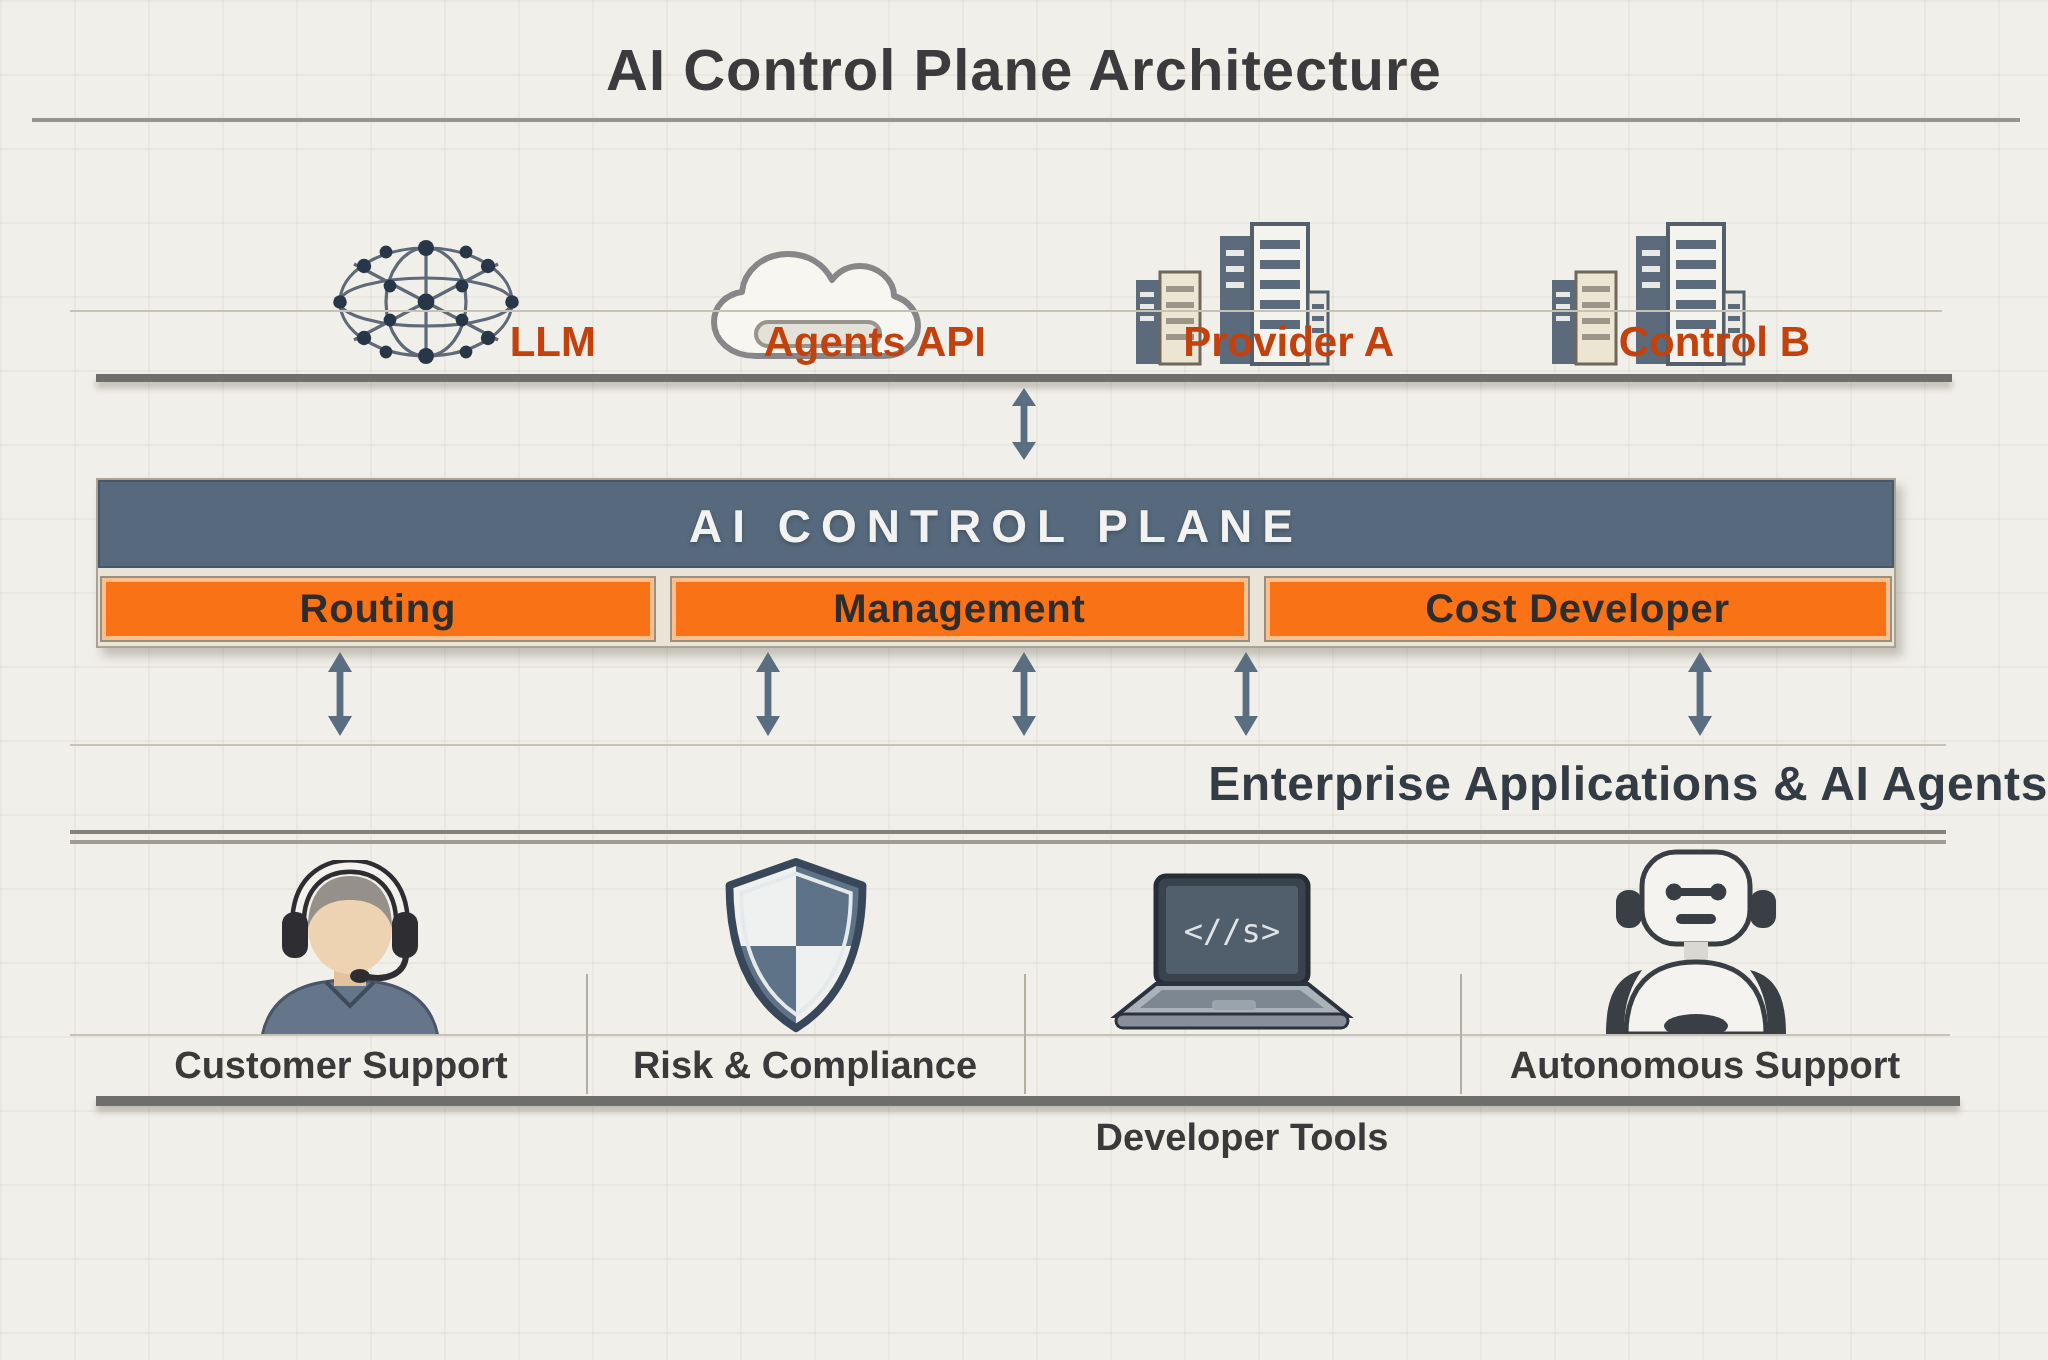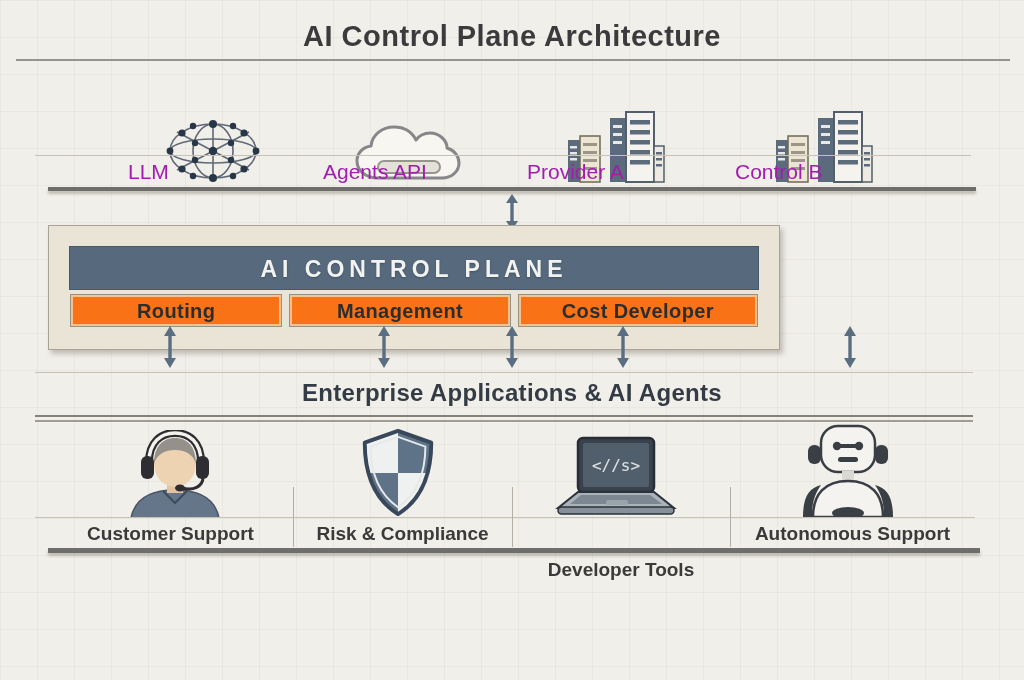--- a/index.html
+++ b/index.html
@@ -15,47 +15,47 @@
   }
   .abs{position:absolute;}
   .page-title{
     top:20px;left:0;width:1024px;text-align:center;
     font-size:29px;font-weight:700;letter-spacing:.5px;color:#3b3b3e;
   }
   .title-underline{top:59px;left:16px;width:994px;height:2px;background:#96948f;}
 
   
   .top-col{top:86px;height:100px;display:flex;align-items:flex-end;justify-content:center;}
-  .top-label{top:158px;height:28px;line-height:28px;text-align:left;
-    font-size:21px;font-weight:400;color:#a21caf;}
+  .top-label{top:158px;height:28px;line-height:28px;text-align:right;
+    font-size:21px;font-weight:700;color:#c2410c;}
   .thin-line{height:1px;background:#c6c2b6;}
   .thick-line{background:#6e6e6c;box-shadow:0 3px 3px rgba(115,110,98,.4);}
 
   
   .cp-block{
-    left:48px;top:225px;width:732px;box-sizing:border-box;
-    background:#e9e4d6;border:1px solid #aaa395;padding:20px;
+    left:48px;top:239px;width:900px;box-sizing:border-box;
+    background:#e9e4d6;border:1px solid #aaa395;padding:0;
     box-shadow:3px 4px 5px rgba(100,95,80,.35);
   }
   .cp-bar{
     height:44px;line-height:44px;background:#576a7d;border:1px solid #46586a;
     text-align:center;color:#f2f3f1;font-size:23px;font-weight:700;
     letter-spacing:5px;text-shadow:0 1px 2px rgba(30,40,50,.4);box-sizing:border-box;
   }
   .cp-modules{display:flex;gap:7px;padding:4px 1px 2px 1px;}
   .cp-module{
     height:33px;line-height:33px;text-align:center;box-sizing:border-box;
     background:#f97316;border:1px solid #97917f;
     box-shadow:inset 0 0 0 2px rgba(255,253,245,.55);
     font-size:20px;font-weight:600;color:#2d2d2d;letter-spacing:.4px;
   }
   .arrow{width:18px;}
   .divider-v{width:1px;background:#b3afa3;}
   .ent-title{
-    top:379px;left:0;width:1024px;text-align:center;
+    top:379px;left:0;width:1024px;text-align:right;
     font-size:24px;font-weight:600;color:#333b45;letter-spacing:.3px;
   }
   .bottom-col{top:424px;height:94px;display:flex;align-items:flex-end;justify-content:center;}
   .bottom-label{top:520px;height:27px;line-height:27px;text-align:center;
     font-size:19px;font-weight:700;color:#3a3a3a;}
 </style>
 </head>
 <body>
 
 <div class="abs page-title">AI Control Plane Architecture</div>

